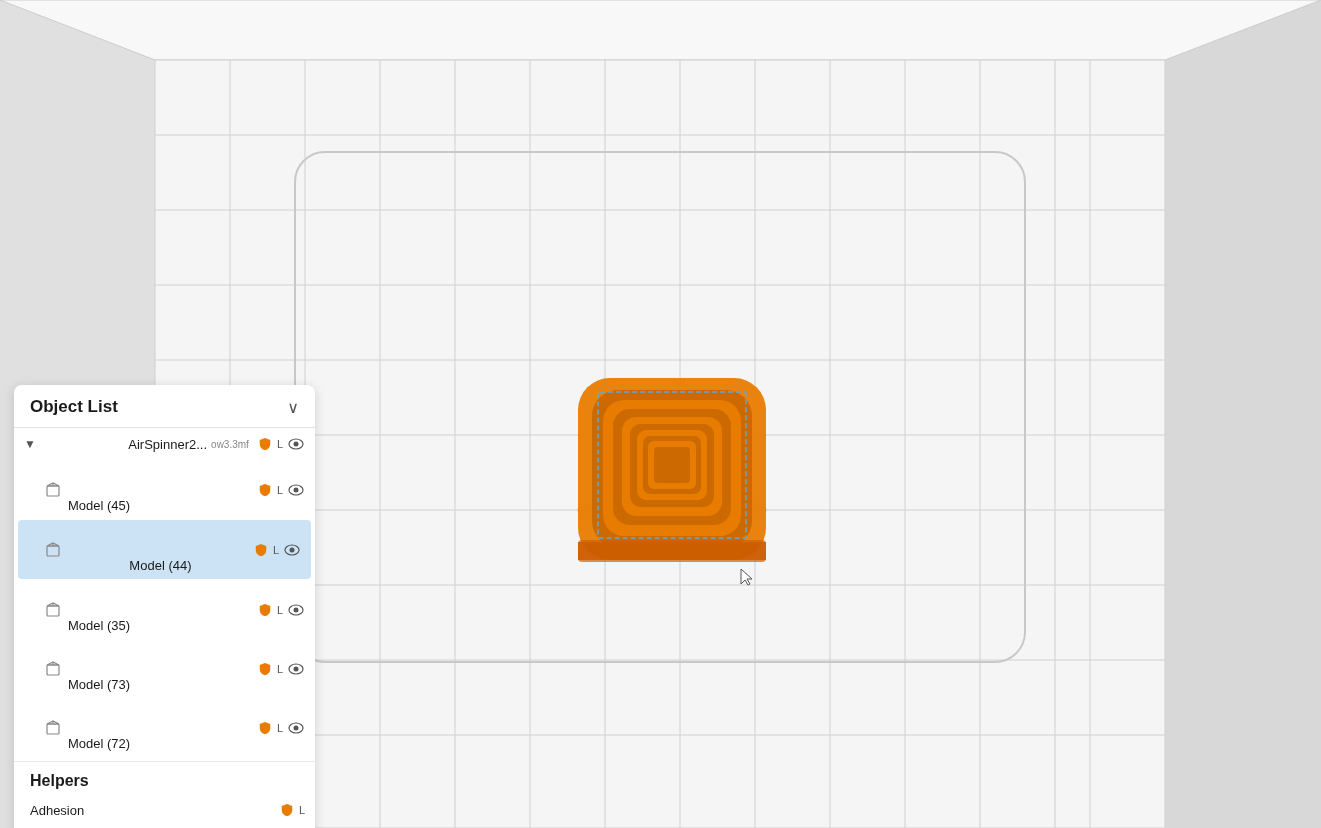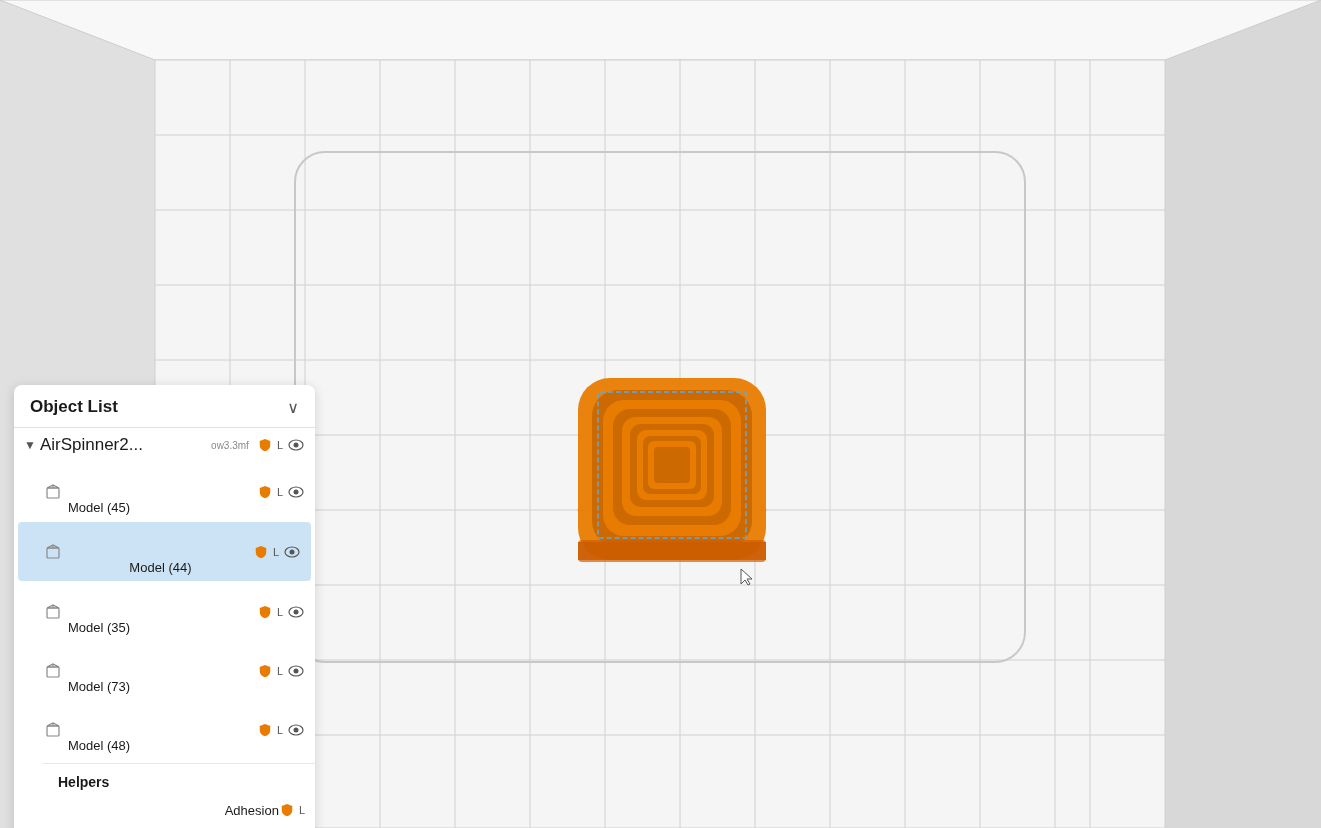--- a/index.html
+++ b/index.html
@@ -72,22 +72,23 @@
     }
 
     .parent-row .expand-arrow {
       color: #555;
       margin-right: 4px;
       font-size: 12px;
     }
 
     .parent-name {
       flex: 1;
-      font-size: 17px;
-      color: #1a1a1a;
+      font-size: 13px;
+      color: #1a1a1a;
+      text-align: right;
     }
 
     .parent-sub {
       color: #888;
       font-size: 10px;
       margin-left: 4px;
       margin-right: 8px;
     }
 
     
@@ -164,39 +165,37 @@
     }
 
     .eye-icon svg {
       width: 16px;
       height: 16px;
     }
 
     
     .helpers-header {
       padding: 10px 16px 6px 16px;
-      font-size: 14px;
+      font-size: 16px;
       font-weight: 600;
       color: #1a1a1a;
       border-top: 1px solid #e8e8e8;
       margin-top: 4px;
-      margin-left: 28px;
     }
 
     .helper-row {
       display: flex;
       align-items: center;
       padding: 6px 10px 6px 16px;
       font-size: 13px;
       color: #1a1a1a;
     }
 
     .helper-label {
       flex: 1;
-      text-align: right;
     }
 
     .badge-r {
       font-size: 11px;
       color: #555;
       font-weight: 500;
     }
 
     
     .cursor-indicator {
@@ -417,21 +416,21 @@
       </span>
     </div>
       <div class="child-row">
       <span class="model-icon">
         <svg viewBox="0 0 16 16" xmlns="http://www.w3.org/2000/svg">
           <rect x="2" y="4" width="12" height="10" rx="1" fill="none" stroke="#888" stroke-width="1.2"></rect>
           <polygon points="2,4 8,1 14,4" fill="none" stroke="#888" stroke-width="1.2"></polygon>
           <line x1="8" y1="1" x2="8" y2="4" stroke="#888" stroke-width="1.2"></line>
         </svg>
       </span>
-      <span class="item-label">Model (48)</span>
+      <span class="item-label">Model (72)</span>
       <span class="badge-group">
         <span class="badge-shield">
           <svg viewBox="0 0 14 16" xmlns="http://www.w3.org/2000/svg">
             <path d="M7 1L1 3.5V8c0 3.5 2.5 6.5 6 7 3.5-.5 6-3.5 6-7V3.5L7 1z" fill="#E87C00"></path>
           </svg>
         </span>
         <span class="badge-l">L</span>
         <span class="eye-icon">
           <svg viewBox="0 0 16 12" xmlns="http://www.w3.org/2000/svg">
             <ellipse cx="8" cy="6" rx="7" ry="5" fill="none" stroke="#555" stroke-width="1.2"></ellipse>

